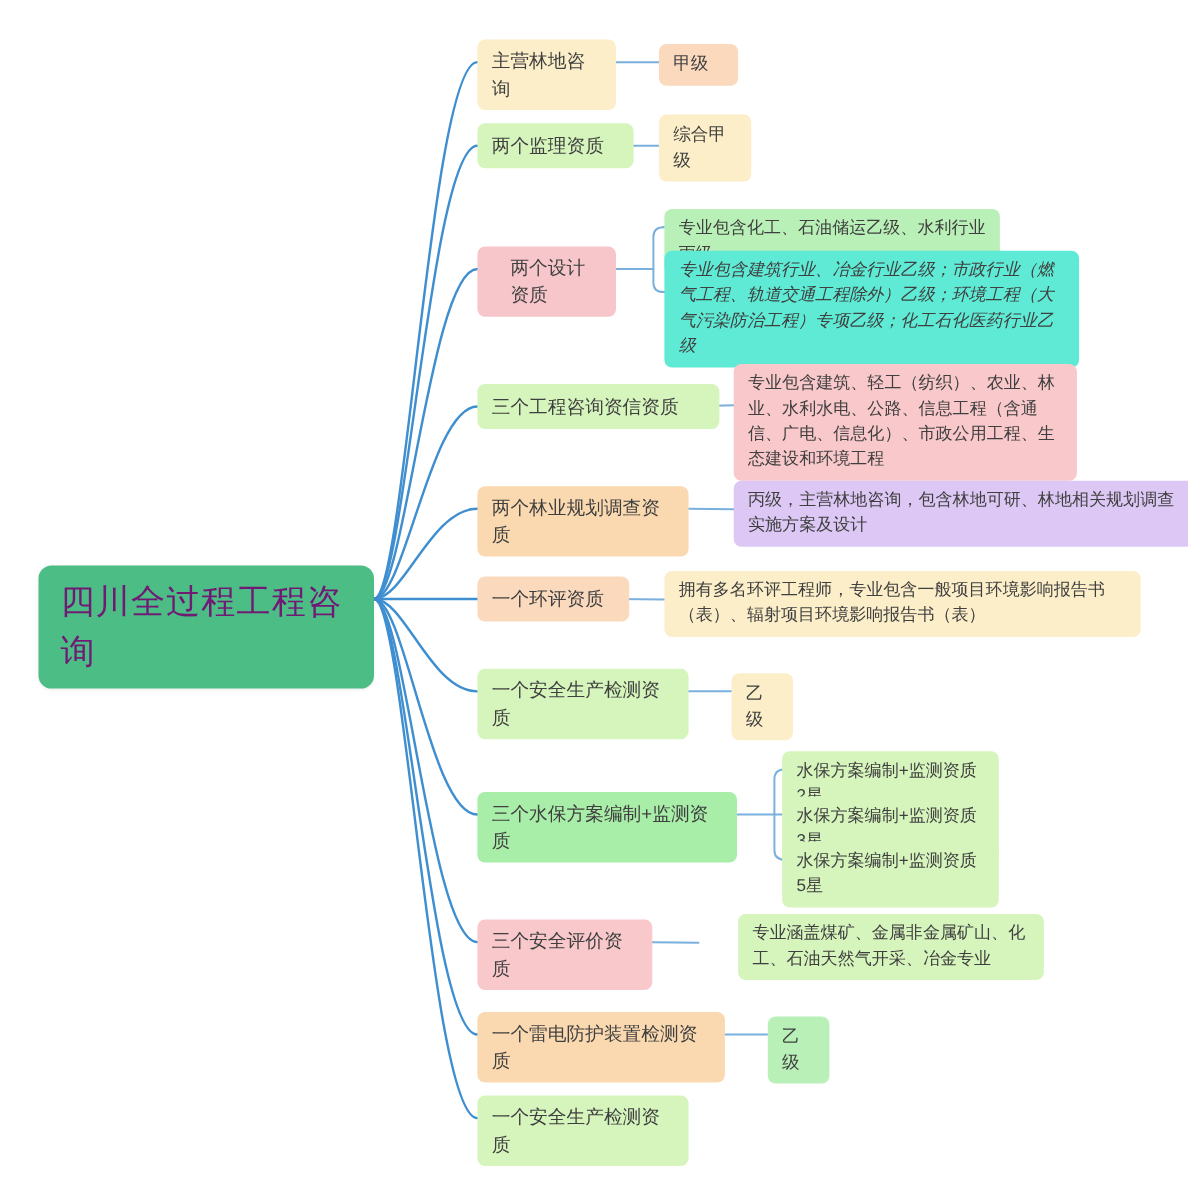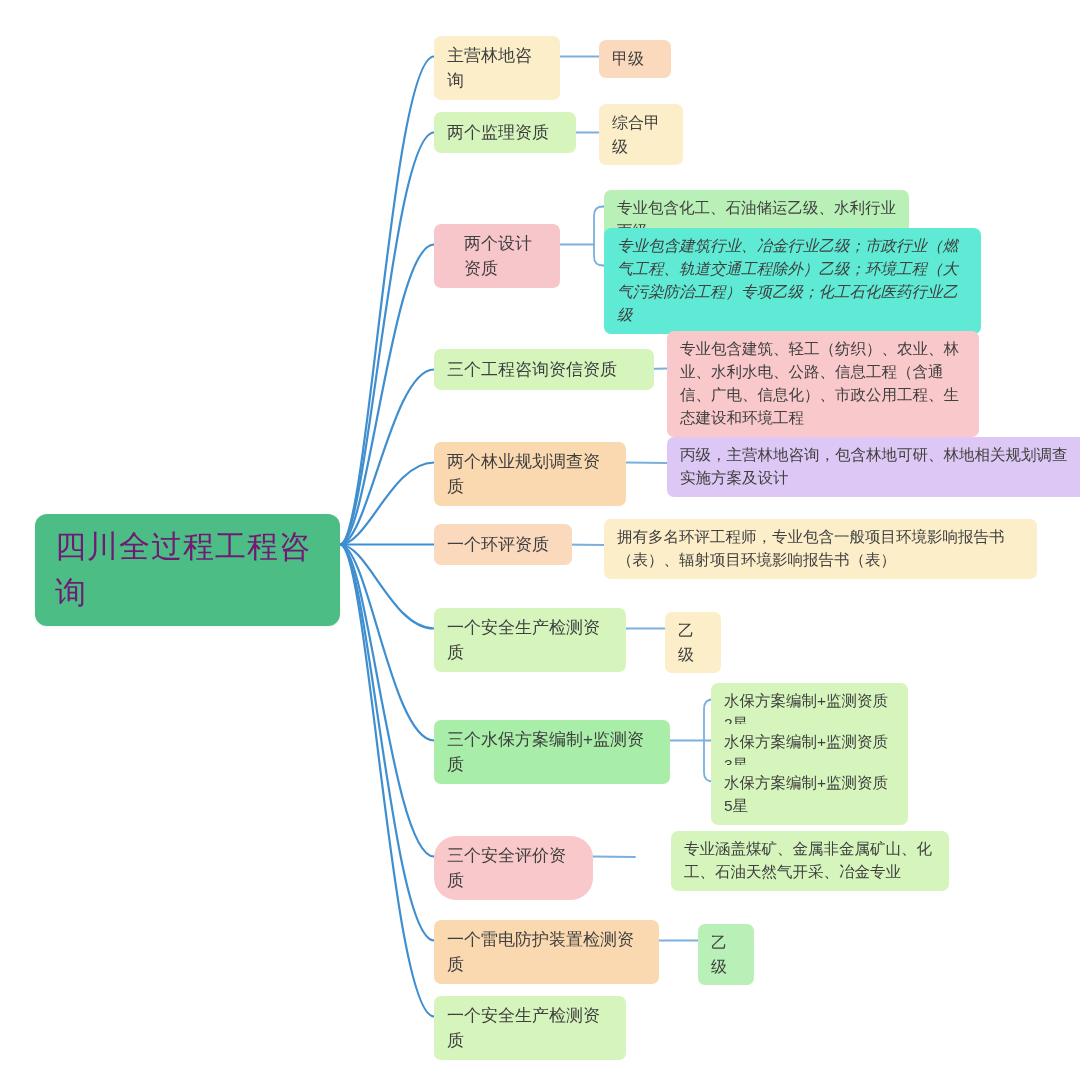--- a/index.html
+++ b/index.html
@@ -93,19 +93,19 @@
       <div class="node lvl1" style="left: 434px; top: 442px; width: 192px; min-height: 41px; background: rgb(251, 217, 176);">两个林业规划调查资质</div>
       <div class="node lvl2" style="left: 667px; top: 437px; width: 419px; min-height: 52px; background: rgb(221, 200, 245);">丙级，主营林地咨询，包含林地可研、林地相关规划调查实施方案及设计</div>
       <div class="node lvl1" style="left: 434px; top: 524px; width: 138px; min-height: 41px; background: rgb(250, 217, 189);">一个环评资质</div>
       <div class="node lvl2" style="left: 604px; top: 519px; width: 433px; min-height: 52px; background: rgb(251, 238, 200);">拥有多名环评工程师，专业包含一般项目环境影响报告书（表）、辐射项目环境影响报告书（表）</div>
       <div class="node lvl1" style="left: 434px; top: 608px; width: 192px; min-height: 41px; background: rgb(214, 245, 189);">一个安全生产检测资质</div>
       <div class="node lvl2 small" style="left: 665px; top: 612px; width: 56px; min-height: 33px; background: rgb(251, 238, 200);">乙级</div>
       <div class="node lvl1" style="left: 434px; top: 720px; width: 236px; min-height: 41px; background: rgb(168, 237, 168);">三个水保方案编制+监测资质</div>
       <div class="node lvl2" style="left: 711px; top: 683px; width: 197px; min-height: 33px; background: rgb(214, 245, 189);">水保方案编制+监测资质2星</div>
       <div class="node lvl2" style="left: 711px; top: 724px; width: 197px; min-height: 33px; background: rgb(214, 245, 189);">水保方案编制+监测资质3星</div>
       <div class="node lvl2" style="left: 711px; top: 765px; width: 197px; min-height: 33px; background: rgb(214, 245, 189);">水保方案编制+监测资质5星</div>
-      <div class="node lvl1" style="left: 434px; top: 836px; width: 159px; min-height: 41px; background: rgb(249, 200, 203); border-radius: 22px;">三个安全评价资质</div>
+      <div class="node lvl1" style="left: 434px; top: 836px; width: 159px; min-height: 41px; background: rgb(249, 200, 203);">三个安全评价资质</div>
       <div class="node lvl2" style="left: 635px; top: 831px; width: 278px; min-height: 52px; background: rgb(214, 245, 189); margin-left: 36px;">专业涵盖煤矿、金属非金属矿山、化工、石油天然气开采、冶金专业</div>
       <div class="node lvl1" style="left: 434px; top: 920px; width: 225px; min-height: 41px; background: rgb(251, 217, 176);">一个雷电防护装置检测资质</div>
       <div class="node lvl2 small" style="left: 698px; top: 924px; width: 56px; min-height: 33px; background: rgb(185, 240, 183);">乙级</div>
       <div class="node lvl1" style="left: 434px; top: 996px; width: 192px; min-height: 41px; background: rgb(214, 245, 189);">一个安全生产检测资质</div>
     </div>
 </div>
 
 </body></html>

